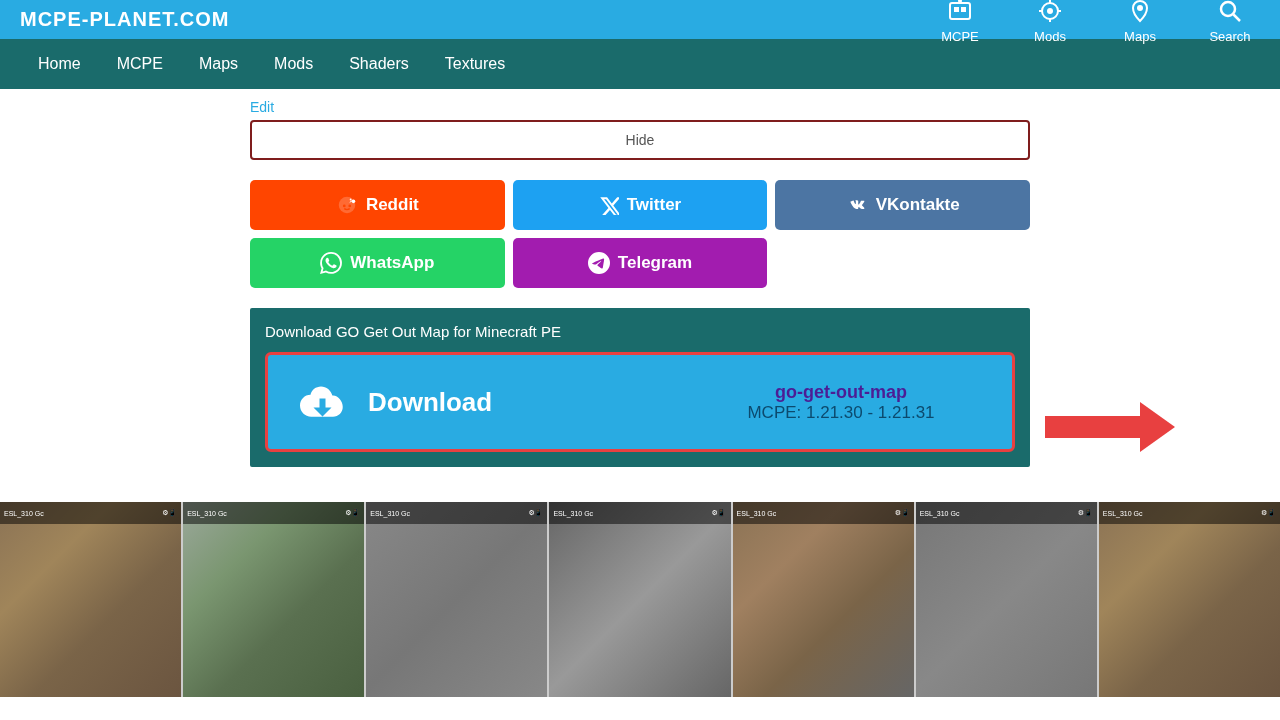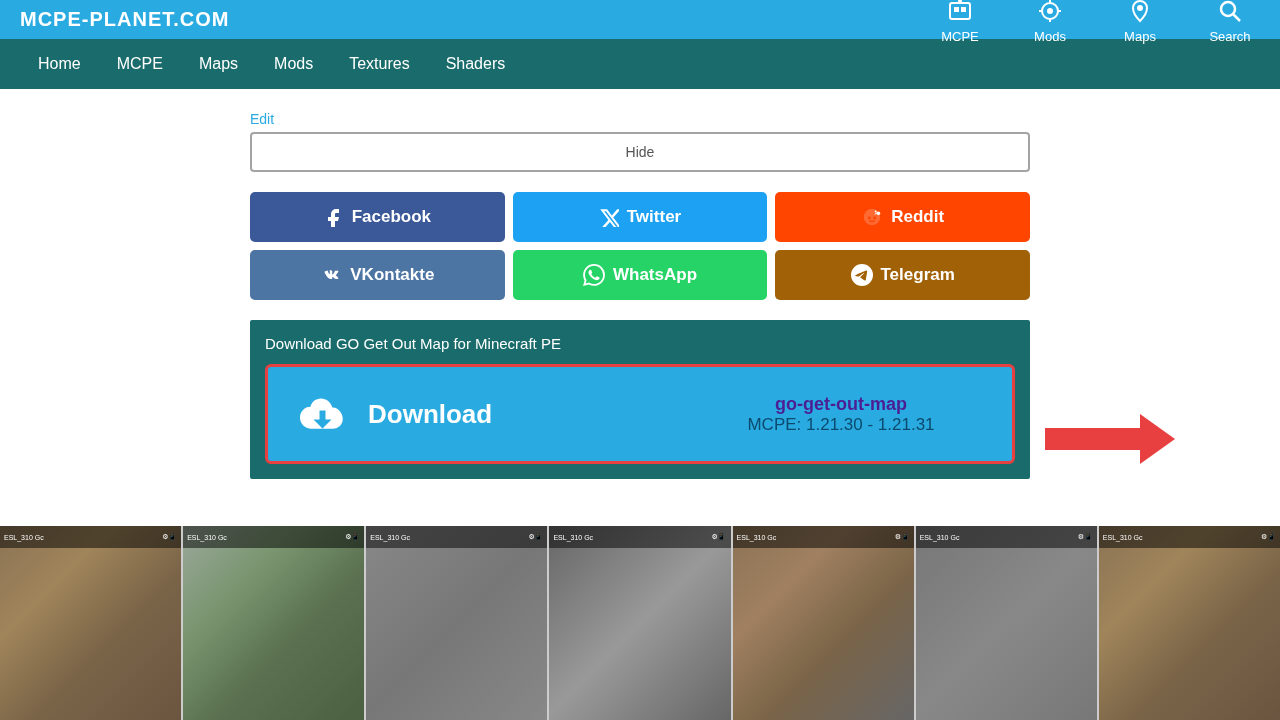--- a/index.html
+++ b/index.html
@@ -59,32 +59,32 @@
       padding: 7px 18px;
       height: 100%;
       display: flex;
       align-items: center;
       font-weight: 500;
     }
 
     
     .content {
       max-width: 820px;
-      margin: 12px auto;
+      margin: 0 auto;
       padding: 10px 20px 20px;
     }
 
     
     .edit-label {
       color: #29abe2;
       font-size: 14px;
       margin-bottom: 5px;
     }
     .hide-btn-container {
-      border: 2px solid #a3a3a3;
+      border: 2px solid #7f1d1d;
       border-radius: 4px;
       margin-bottom: 20px;
     }
     .hide-btn {
       width: 100%;
       background: transparent;
       border: none;
       padding: 10px;
       color: #555;
       font-size: 14px;
@@ -115,21 +115,21 @@
     .social-btn .s-icon {
       font-size: 20px;
       display: flex;
       align-items: center;
     }
     .btn-facebook { background: #3b5998; }
     .btn-twitter { background: #1da1f2; }
     .btn-reddit { background: #ff4500; }
     .btn-vkontakte { background: #4c75a3; }
     .btn-whatsapp { background: #25d366; }
-    .btn-telegram { background: #a16207; }
+    .btn-telegram { background: #a21caf; }
 
     
     .download-section {
       background: #1a6b6b;
       border-radius: 2px;
       padding: 15px;
       margin-bottom: 15px;
     }
     .download-section-title {
       color: #fff;
@@ -322,65 +322,57 @@
     </div>
 
   </div>
 </div>
 
 <div class="main-nav">
   <a>Home</a>
   <a>MCPE</a>
   <a>Maps</a>
   <a>Mods</a>
+  <a>Shaders</a>
   <a>Textures</a>
-  <a>Shaders</a>
 </div>
 
 <div class="content">
 
   <div class="edit-label">Edit</div>
   <div class="hide-btn-container">
     <button class="hide-btn">Hide</button>
   </div>
 
   <div class="social-grid">
 
-    <button class="social-btn btn-facebook">
-      <span class="s-icon">
-        <svg width="20" height="20" viewBox="0 0 20 20" fill="white">
-          <path d="M15 2h-3a5 5 0 00-5 5v3H4v4h3v8h4v-8h3l1-4h-4V7a1 1 0 011-1h3z"></path>
-        </svg>
-      </span>
-      <span>Facebook</span>
-    </button>
-
-    <button class="social-btn btn-twitter">
-      <span class="s-icon">
-        <svg width="20" height="20" viewBox="0 0 20 20" fill="white">
-          <path d="M18.244 2.25h3.308l-7.227 8.26 8.502 11.24H16.17l-5.214-6.817L4.99 21.75H1.68l7.73-8.835L1.254 2.25H8.08l4.713 6.231zm-1.161 17.52h1.833L7.084 4.126H5.117z"></path>
-        </svg>
-      </span>
-      <span>Twitter</span>
-    </button>
 
     <button class="social-btn btn-reddit">
       <span class="s-icon">
         <svg width="22" height="22" viewBox="0 0 24 24" fill="white">
           <circle cx="12" cy="12" r="11" fill="#ff4500"></circle>
           <circle cx="12" cy="12" r="9" fill="white" opacity="0.2"></circle>
           <circle cx="9" cy="13" r="1.5" fill="#ff4500"></circle>
           <circle cx="15" cy="13" r="1.5" fill="#ff4500"></circle>
           <path d="M9 16 Q12 18 15 16" stroke="#ff4500" stroke-width="1.5" fill="none"></path>
           <circle cx="19" cy="8" r="2" fill="white"></circle>
           <path d="M15 9 Q17 7 19 8" stroke="white" stroke-width="1" fill="none"></path>
           <circle cx="16" cy="6" r="1" fill="white"></circle>
         </svg>
       </span>
       <span>Reddit</span>
+    </button>
+
+    <button class="social-btn btn-twitter">
+      <span class="s-icon">
+        <svg width="20" height="20" viewBox="0 0 20 20" fill="white">
+          <path d="M18.244 2.25h3.308l-7.227 8.26 8.502 11.24H16.17l-5.214-6.817L4.99 21.75H1.68l7.73-8.835L1.254 2.25H8.08l4.713 6.231zm-1.161 17.52h1.833L7.084 4.126H5.117z"></path>
+        </svg>
+      </span>
+      <span>Twitter</span>
     </button>
 
     <button class="social-btn btn-vkontakte">
       <span class="s-icon">
         <svg width="22" height="22" viewBox="0 0 24 24" fill="white">
           <path d="M12.785 16.241s.288-.032.436-.194c.136-.148.131-.427.131-.427s-.018-1.304.585-1.496c.595-.189 1.361 1.26 2.174 1.816.614.418 1.08.326 1.08.326l2.17-.03s1.135-.071.597-1.03c-.044-.078-.314-.659-1.612-1.867-1.36-1.264-1.177-1.059.46-3.246.999-1.332 1.398-2.146 1.273-2.495-.12-.333-.854-.245-.854-.245l-2.442.015s-.181-.025-.315.055c-.132.078-.217.262-.217.262s-.387 1.03-.903 1.905c-1.088 1.848-1.524 1.946-1.702 1.831-.413-.267-.31-1.075-.31-1.648 0-1.793.272-2.54-.529-2.733a4.806 4.806 0 00-.93-.087c-.686-.007-1.267.003-1.594.163-.219.107-.387.344-.284.357.127.017.415.078.568.287.198.268.191.87.191.87s.114 2.11-.267 2.372c-.261.175-.619-.181-1.388-1.806-.394-.808-.692-1.7-.692-1.7s-.057-.18-.187-.278a.925.925 0 00-.378-.13L5.3 8.256s-.328.009-.448.153c-.107.129-.008.396-.008.396s1.652 3.868 3.524 5.818c1.717 1.79 3.668 1.673 3.668 1.673l.749-.031z"></path>
         </svg>
       </span>
       <span>VKontakte</span>
     </button>

